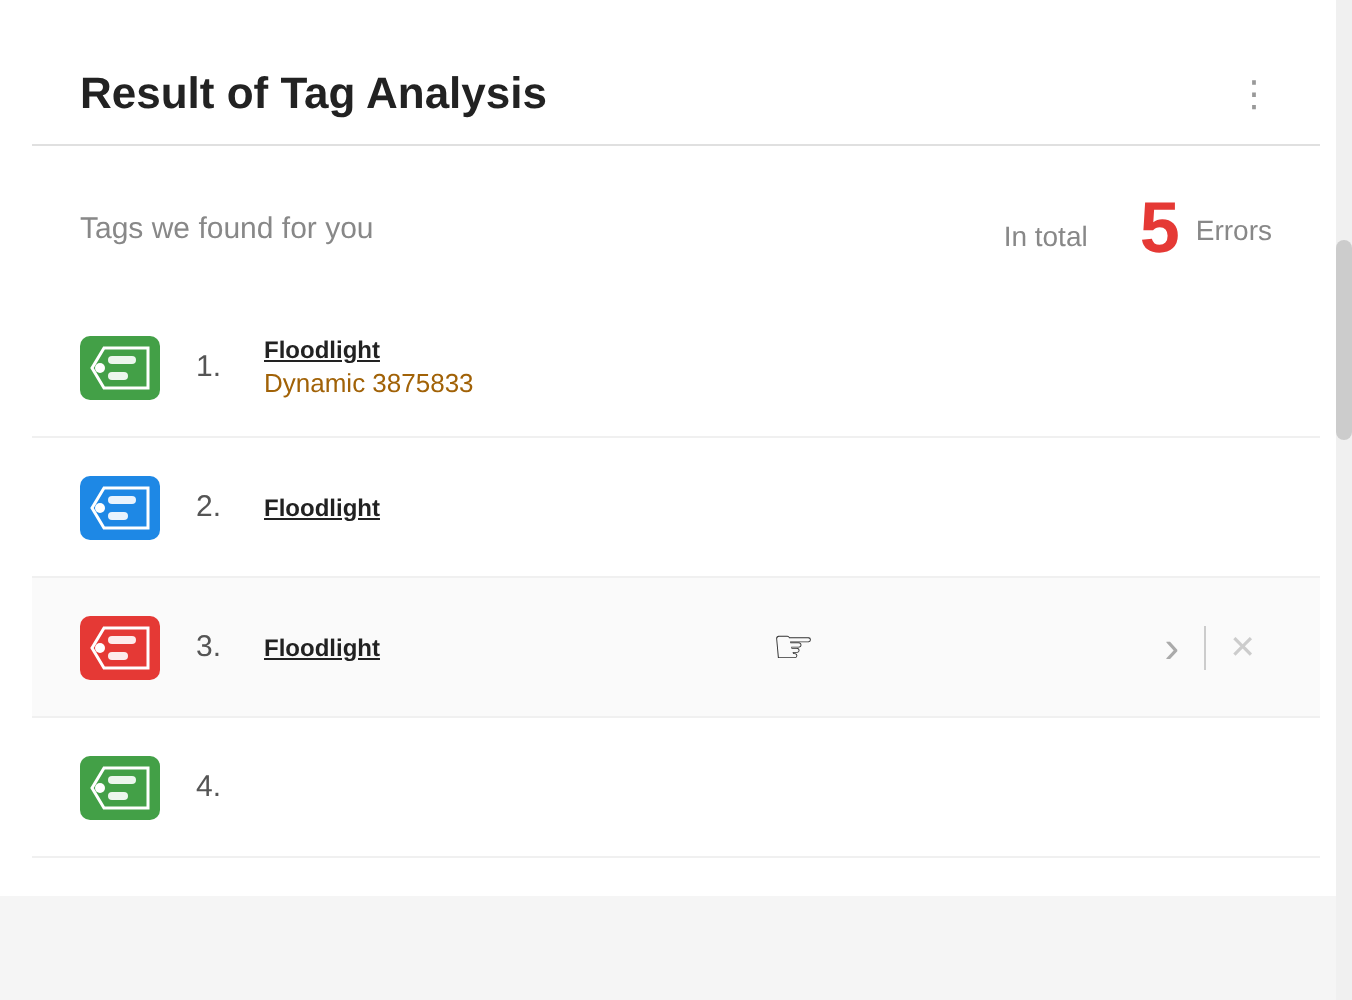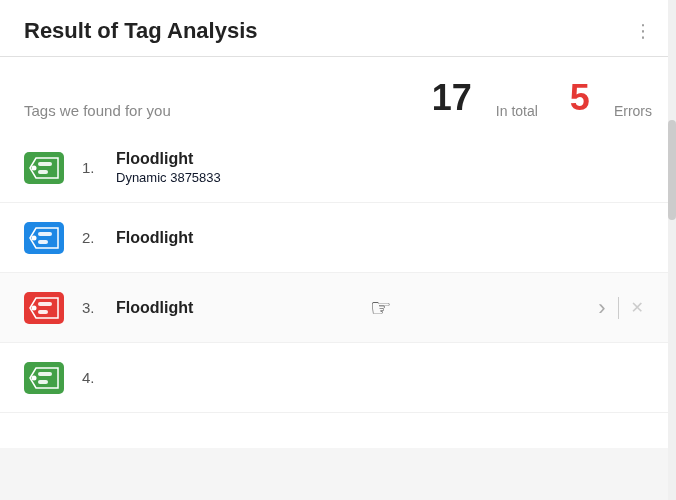--- a/index.html
+++ b/index.html
@@ -8,60 +8,60 @@
       background: #f5f5f5;
       width: 676px;
       height: 500px;
       overflow: hidden;
     }
     .container {
       background: #fff;
       width: 676px;
       height: 448px;
       position: relative;
-      padding: 0;
+      padding: 16px;
     }
     .header {
       padding: 18px 24px 12px 24px;
       display: flex;
       align-items: center;
       justify-content: space-between;
       border-bottom: 1px solid #e0e0e0;
     }
     .header-title {
       font-size: 22px;
       font-weight: bold;
       color: #222;
     }
     .header-icon {
       color: #999;
       font-size: 18px;
       cursor: pointer;
     }
     .summary-row {
       display: flex;
-      align-items: flex-end;
+      align-items: center;
       padding: 20px 24px 14px 24px;
-      gap: 16px;
+      gap: 0;
     }
     .summary-label {
       font-size: 15px;
       color: #888;
       flex: 1;
     }
     .summary-count {
       font-size: 36px;
       font-weight: bold;
       color: #222;
       margin-right: 8px;
     }
     .summary-in-total {
       font-size: 14px;
       color: #888;
-      margin-right: 16px;
+      margin-right: 26px;
       margin-top: 8px;
     }
     .summary-errors-count {
       font-size: 36px;
       font-weight: bold;
       color: #e53935;
       margin-right: 8px;
     }
     .summary-errors-label {
       font-size: 14px;
@@ -96,27 +96,28 @@
     .tag-number {
       font-size: 15px;
       color: #555;
       margin-right: 10px;
       min-width: 24px;
     }
     .tag-info {
       flex: 1;
     }
     .tag-name {
-      font-size: 16px;
+      font-size: 12px;
       font-weight: bold;
       color: #222;
+      text-decoration: underline;
     }
     .tag-sub {
       font-size: 13px;
-      color: #0f172a;
+      color: #a16207;
       margin-top: 2px;
     }
     .tag-actions {
       display: flex;
       align-items: center;
       gap: 0;
       opacity: 0;
       transition: opacity 0.15s;
     }
     .tag-item:hover .tag-actions,
@@ -174,21 +175,20 @@
 <body>
 
 <div class="container">
   <div class="header">
     <span class="header-title">Result of Tag Analysis</span>
     <span class="header-icon">⋮</span>
   </div>
 
   <div class="summary-row">
     <span class="summary-label">Tags we found for you</span>
-    <span class="summary-count">17</span>
     <span class="summary-in-total">In total</span>
     <span class="summary-errors-count">5</span>
     <span class="summary-errors-label">Errors</span>
   </div>
 
   <div class="tag-list">
 
     <div class="tag-item">
       <div class="tag-icon" style="background:#43a047;">
         <svg viewBox="0 0 36 28">

